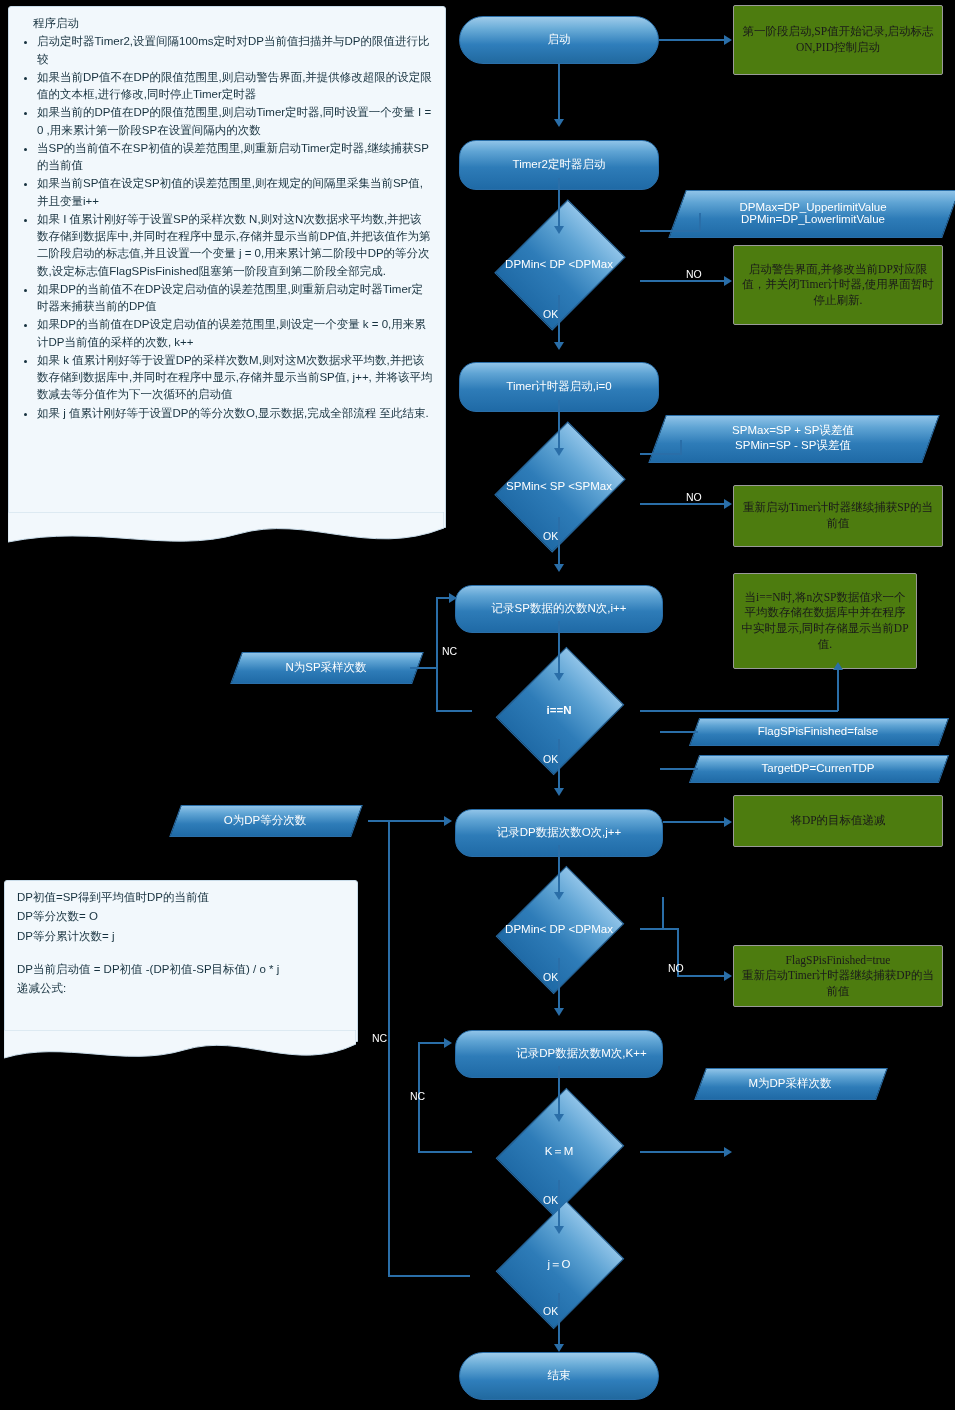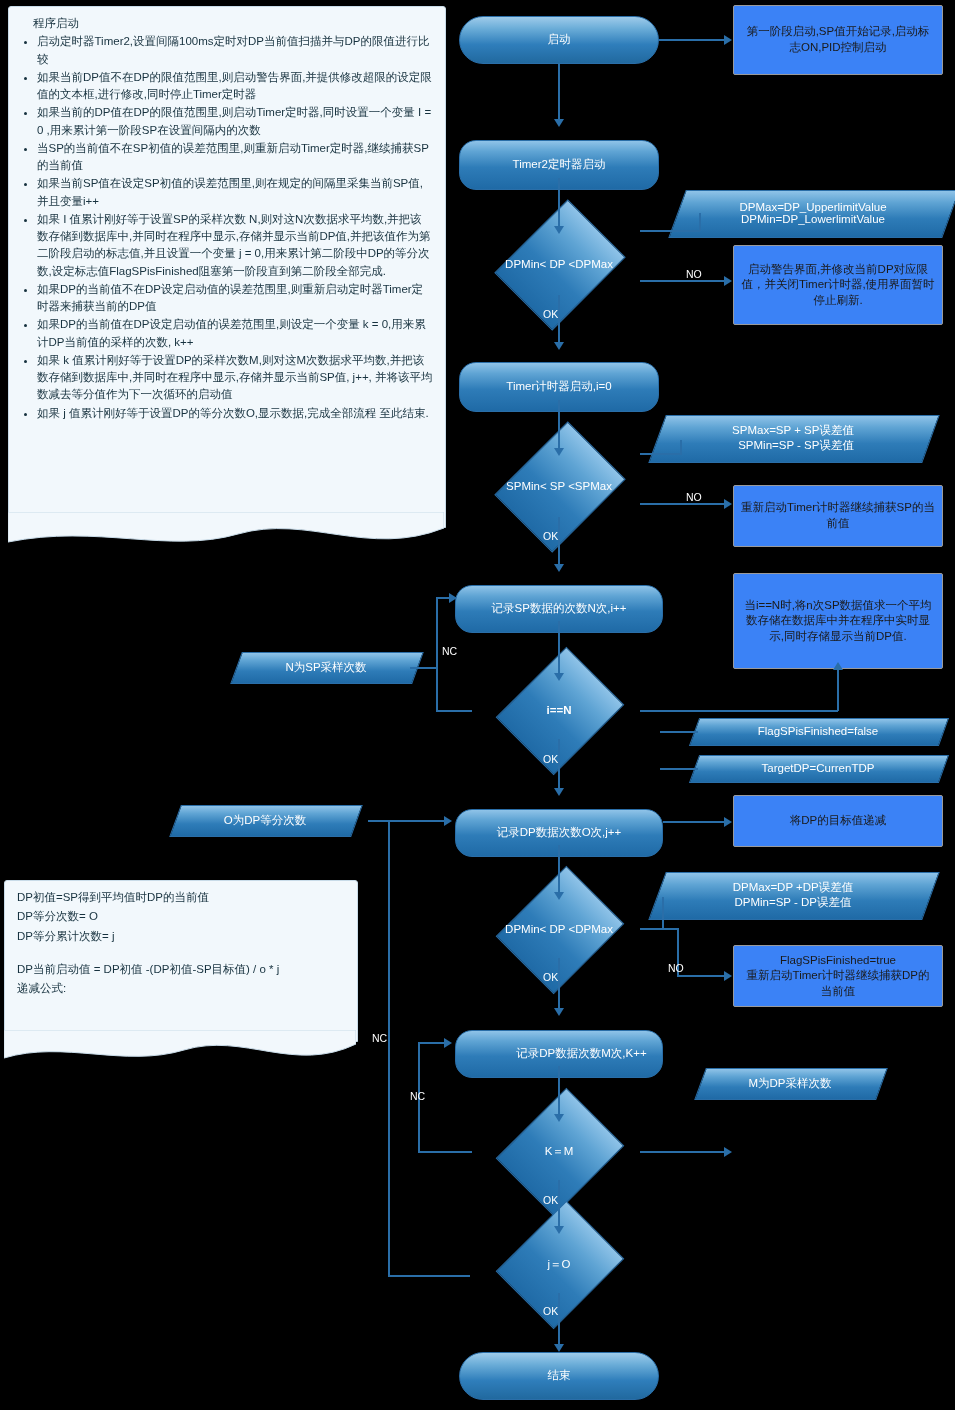--- a/index.html
+++ b/index.html
@@ -7,21 +7,21 @@
   .canvas{position:absolute;left:0;top:0;width:955px;height:1410px;background:#000;}
 
   
   .node{position:absolute;box-sizing:border-box;display:flex;align-items:center;justify-content:center;text-align:center;color:#fff;font-size:11.5px;line-height:1.35;}
   .proc{border:1px solid #2a6ea8;border-radius:17px;
         background:linear-gradient(to bottom,#8fc3e8 0%,#5fa4d4 22%,#2e7cb8 55%,#1f6aa6 100%);
         box-shadow:0 1px 2px rgba(0,0,0,.4);margin-top:12px;}
   .term{border:1px solid #2a6ea8;border-radius:26px;
         background:linear-gradient(to bottom,#9ecbea 0%,#6badd8 25%,#2f7ebb 60%,#21699f 100%);
         box-shadow:0 1px 2px rgba(0,0,0,.4);}
-  .white{background:#3b82f6;color:#1a1a1a;border:1px solid #9a9a9a;border-radius:2px;font-size:11.5px;}
+  .white{background:#4d7c0f;color:#1a1a1a;border:1px solid #9a9a9a;border-radius:2px;font-size:11.5px;font-family:Liberation Serif, serif;}
   .white .pad{padding:4px 7px;}
 
   
   .dec{position:absolute;}
   .dec .shape{position:absolute;left:0;top:0;width:100%;height:100%;
        background:linear-gradient(to bottom,#8fc3e8 0%,#5fa4d4 25%,#2e7cb8 60%,#1f6aa6 100%);
        border:1px solid #2a6ea8;
        transform:rotate(45deg);}
   .dec .lbl{position:absolute;left:0;top:0;width:100%;height:100%;display:flex;align-items:center;justify-content:center;
        color:#fff;font-size:11.5px;text-align:center;z-index:3;}
@@ -157,45 +157,38 @@
   </div>
 
   <div class="data" style="left:677px;top:190px;width:272px;height:46px;">
     <div class="shape"></div>
     <div class="lbl">
       <span style="white-space:pre-line;">DPMax=DP_UpperlimitValue
 DPMin=DP_LowerlimitValue</span>
     </div>
   </div>
 
-  <div class="data" style="left:657px;top:415px;width:272px;height:46px;text-align:right;">
+  <div class="data" style="left:657px;top:415px;width:272px;height:46px;">
     <div class="shape"></div>
     <div class="lbl">
       <span style="white-space:pre-line;">SPMax=SP + SP误差值
 SPMin=SP - SP误差值</span>
     </div>
   </div>
 
   <div class="data" style="left:694px;top:718px;width:248px;height:26px;">
     <div class="shape"></div>
     <div class="lbl">FlagSPisFinished=false</div>
   </div>
 
   <div class="data" style="left:694px;top:755px;width:248px;height:26px;">
     <div class="shape"></div>
     <div class="lbl">TargetDP=CurrenTDP</div>
   </div>
 
-  <div class="data" style="left:657px;top:872px;width:272px;height:46px;">
-    <div class="shape"></div>
-    <div class="lbl">
-      <span style="white-space:pre-line;">DPMax=DP +DP误差值
-DPMin=SP - DP误差值</span>
-    </div>
-  </div>
 
   <div class="data" style="left:236px;top:652px;width:180px;height:30px;">
     <div class="shape"></div>
     <div class="lbl">N为SP采样次数</div>
   </div>
 
   <div class="data" style="left:175px;top:805px;width:180px;height:30px;">
     <div class="shape"></div>
     <div class="lbl">O为DP等分次数</div>
   </div>
@@ -210,21 +203,21 @@
   </div>
 
   <div class="node white" style="left:733px;top:245px;width:210px;height:80px;">
     <div class="pad">启动警告界面,并修改当前DP对应限值，并关闭Timer计时器,使用界面暂时停止刷新.</div>
   </div>
 
   <div class="node white" style="left:733px;top:485px;width:210px;height:62px;">
     <div class="pad">重新启动Timer计时器继续捕获SP的当前值</div>
   </div>
 
-  <div class="node white" style="left:733px;top:573px;width:210px;height:96px;">
+  <div class="node white" style="left:733px;top:573px;width:184px;height:96px;">
     <div class="pad">当i==N时,将n次SP数据值求一个平均数存储在数据库中并在程序中实时显示,同时存储显示当前DP值.</div>
   </div>
 
   <div class="node white" style="left:733px;top:795px;width:210px;height:52px;">
     <div class="pad">将DP的目标值递减</div>
   </div>
 
   <div class="node white" style="left:733px;top:945px;width:210px;height:62px;">
     <div class="pad" style="white-space:pre-line;">FlagSPisFinished=true
 重新启动Timer计时器继续捕获DP的当前值</div>

